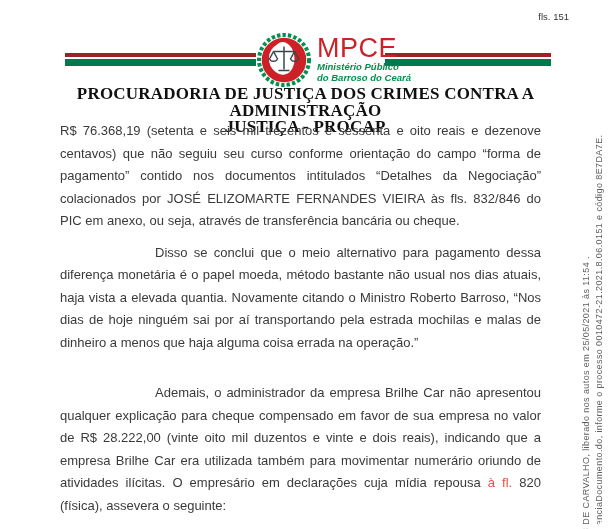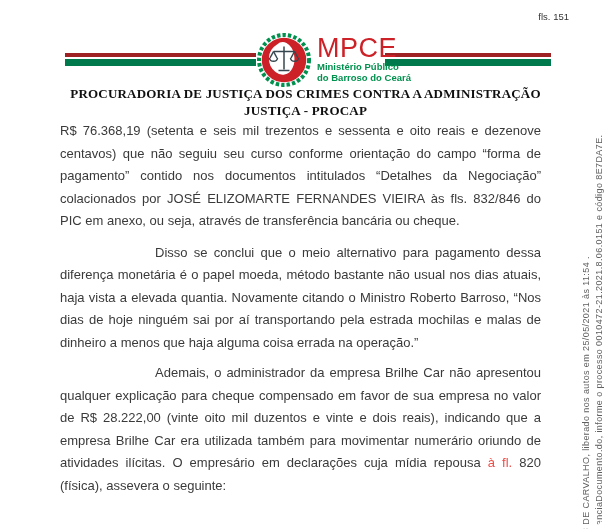--- a/index.html
+++ b/index.html
@@ -19,30 +19,30 @@
   
   .emblem{position:absolute;left:256px;top:32px;width:56px;height:56px;}
   .emblem .wreath{stroke:var(--logo_green);}
   .emblem .ring{stroke:var(--logo_red);}
   .emblem .disc{fill:var(--logo_red);}
   .emblem .map{fill:#ffffff;}
   .emblem .scales{stroke:#37474f;fill:none;stroke-width:1.5;}
   
   .logo-text{position:absolute;left:317px;top:36px;line-height:1;}
   .logo-acronym{font-size:27px;font-weight:normal;color:var(--logo_red);line-height:25px;letter-spacing:0.5px;}
-  .logo-org{font-size:9.5px;font-weight:bold;color:var(--logo_green);line-height:11px;}
+  .logo-org{font-size:9.5px;font-weight:bold;color:var(--logo_green);line-height:11px;font-style:italic;}
   
   .title{position:absolute;top:86px;left:0;width:100%;text-align:center;
-         font-family:"Liberation Serif",serif;font-weight:bold;font-size:13px;
+         font-family:"Liberation Serif",serif;font-weight:bold;font-size:17px;
          line-height:16.5px;color:var(--title_text);letter-spacing:0.2px;}
   
   .content{position:absolute;left:60px;top:120px;width:481px;font-size:13px;
            line-height:22.5px;color:var(--body_text);text-align:justify;}
   .content p{margin:0 0 9px 0;}
-  .content p.sp{margin-bottom:8px;}
+  .content p.sp{margin-bottom:28px;}
   .indent{text-indent:95px;}
   .ref-link{color:var(--link_red);text-decoration:none;cursor:pointer;}
   
   .stamp{position:absolute;transform:rotate(-90deg);transform-origin:0 0;
          white-space:nowrap;color:var(--stamp_gray);font-size:9px;letter-spacing:0.4px;}
   .stamp1{left:581px;top:534px;}
   .stamp2{left:594px;top:534px;}
 </style>
 </head>
 <body>

